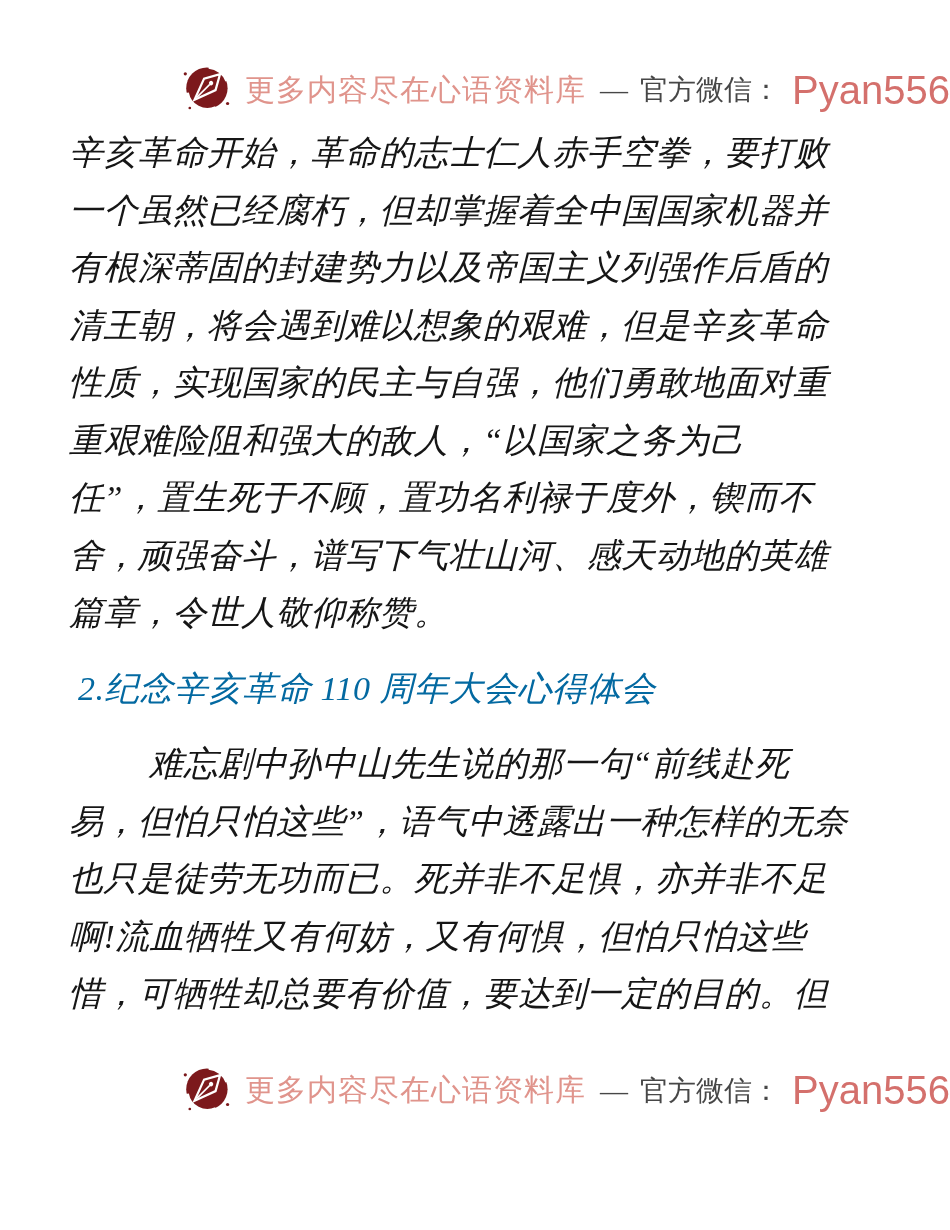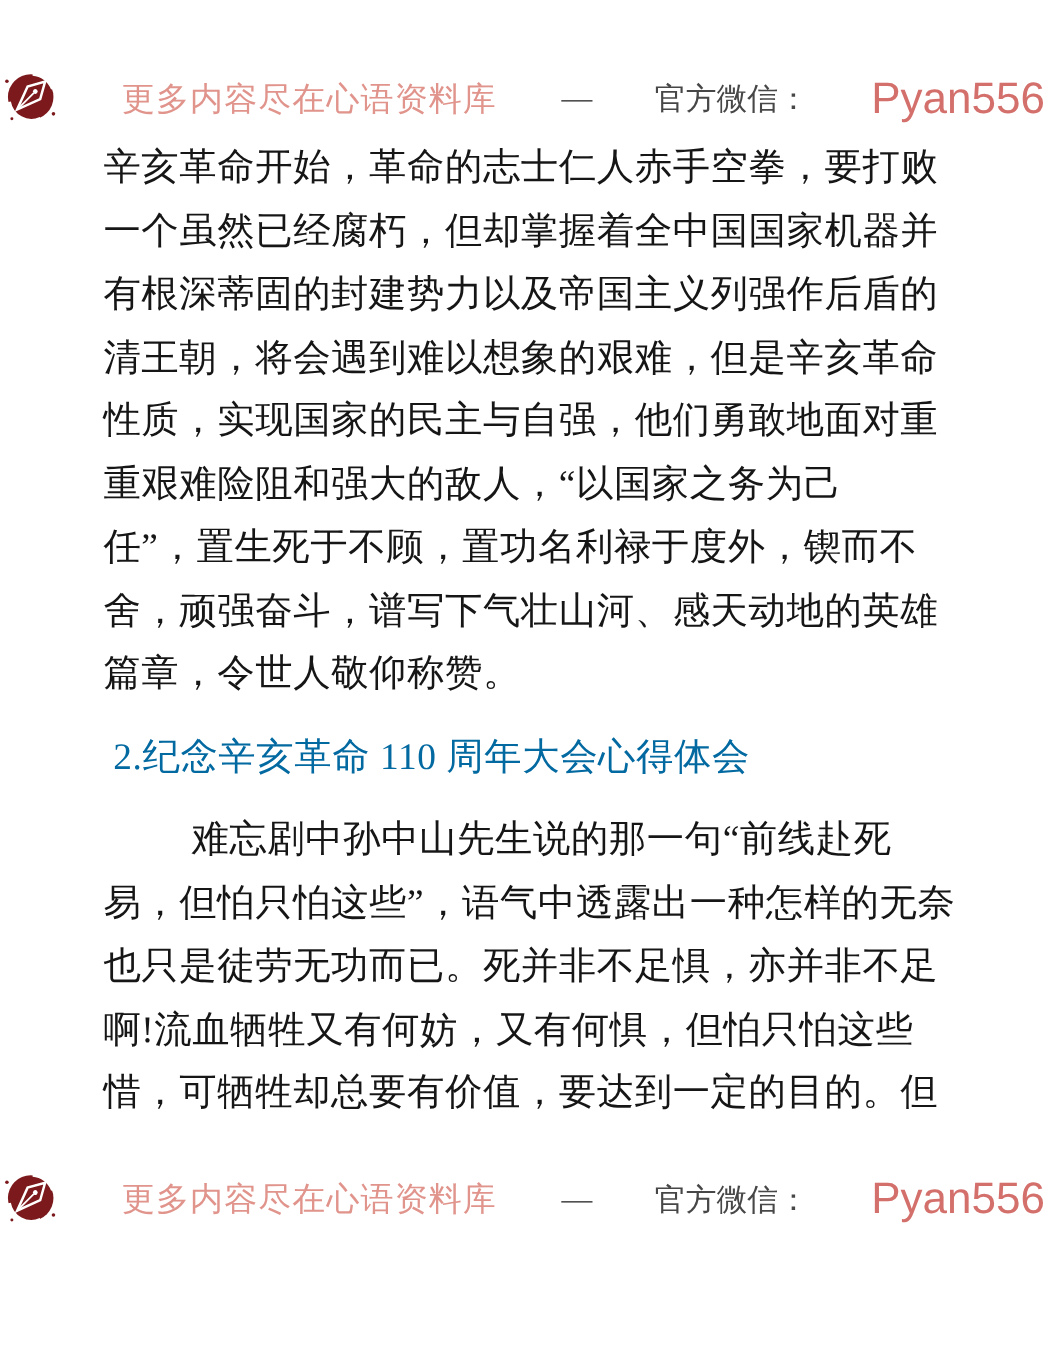--- a/index.html
+++ b/index.html
@@ -10,22 +10,22 @@
     height: 1230px;
     margin: 0 auto;
     background: #ffffff;
     overflow: hidden;
     font-family: "Liberation Serif", serif;
   }
   
   .watermark {
     display: flex;
     align-items: center;
-    justify-content: space-between;
-    gap: 7px;
+    justify-content: flex-end;
+    gap: 12px;
     height: 56px;
   }
   .watermark.header { margin-top: 62px; }
   .watermark.footer { margin-top: 40px; }
   .logo-wrap {
     width: 54px;
     height: 54px;
     flex: 0 0 auto;
     display: inline-flex;
     align-items: center;
@@ -43,22 +43,23 @@
     font-family: "Liberation Serif", serif;
   }
   .wm-sep { margin-left: 2px; }
   .wm-id {
     color: #d4706c;
     font-size: 40px;
     font-family: "Liberation Sans", sans-serif;
   }
   
   .doc-content {
-    margin: 6px 95px 0 94px;
+    margin: 6px 95px 0 69px;
     color: #161616;
+    font-style: italic;
   }
   .doc-line {
     font-size: 34px;
     line-height: 57.5px;
     height: 57.5px;
     letter-spacing: 0.5px;
     white-space: nowrap;
     color: #161616;
   }
   .doc-line.indent-first { padding-left: 80px; }

